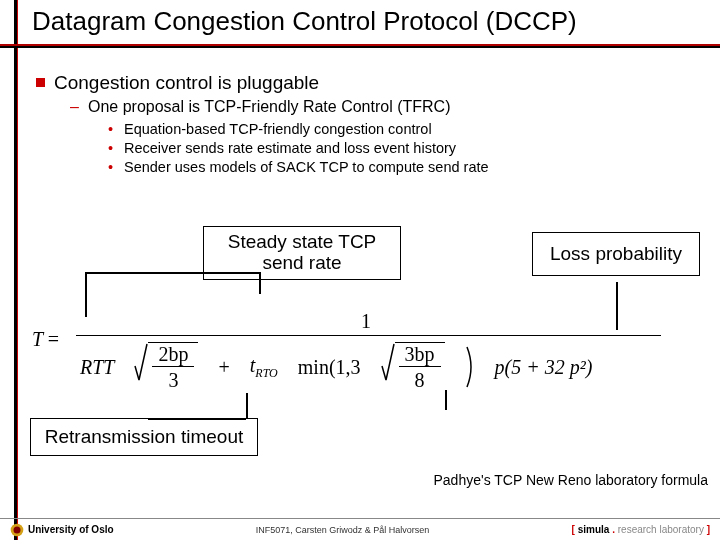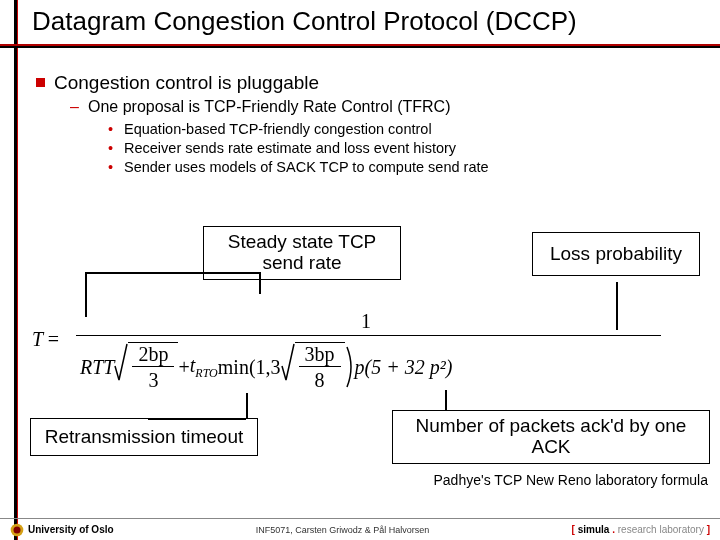--- a/index.html
+++ b/index.html
@@ -172,21 +172,21 @@
     padding: 0 4px;
     display: inline-block;
   }
   .root svg { flex: 0 0 auto; }
   .denrow {
     position: absolute;
     top: 32px;
     left: 4px;
     display: flex;
     align-items: center;
-    gap: 0;
+    gap: 20px;
     font-style: italic;
   }
   .small { font-size: 12px; vertical-align: sub; }
   .caption {
     position: absolute;
     right: 12px;
     top: 472px;
     font-size: 14px;
   }
   .footer {
@@ -252,21 +252,20 @@
             </ul>
           </li>
         </ul>
       </li>
     </ul>
   </div>
 
   <div class="box box-steady">Steady state TCP send rate</div>
   <div class="box box-loss">Loss probability</div>
   <div class="box box-rto">Retransmission timeout</div>
-  <div class="box box-ack">Number of packets ack'd by one ACK</div>
 
   <div class="line-seg" style="top:272px; left:259px; width:1.5px; height:22px;"></div>
   <div class="line-seg" style="top:272px; left:85px; width:175px; height:1.5px;"></div>
   <div class="line-seg" style="top:272px; left:85px; width:1.5px; height:45px;"></div>
 
   <div class="line-seg" style="top:282px; left:616px; width:1.5px; height:48px;"></div>
 
   <div class="line-seg" style="top:393px; left:246px; width:1.5px; height:25px;"></div>
   <div class="line-seg" style="top:418px; left:148px; width:98px; height:1.5px;"></div>
 

